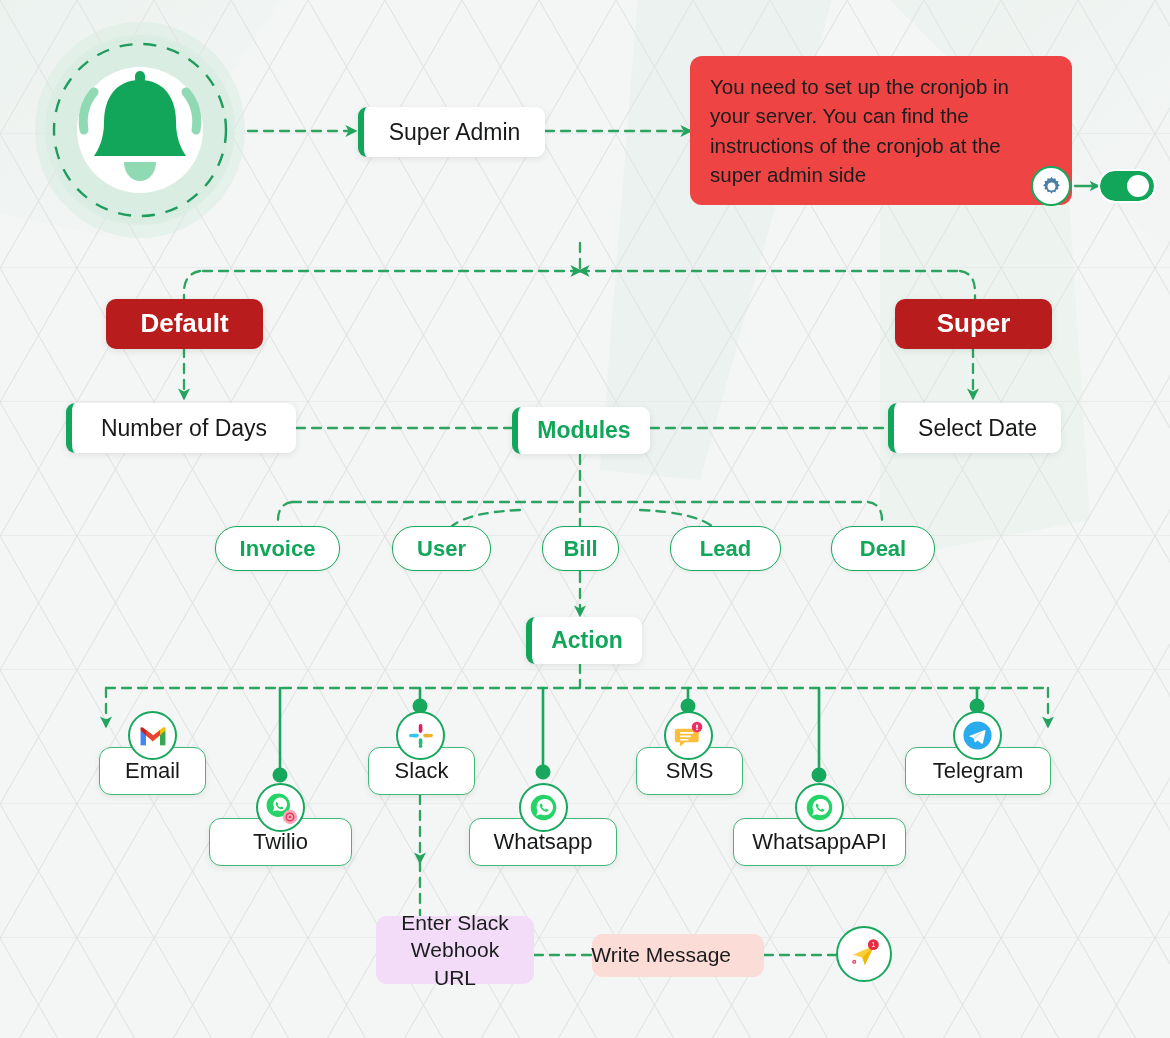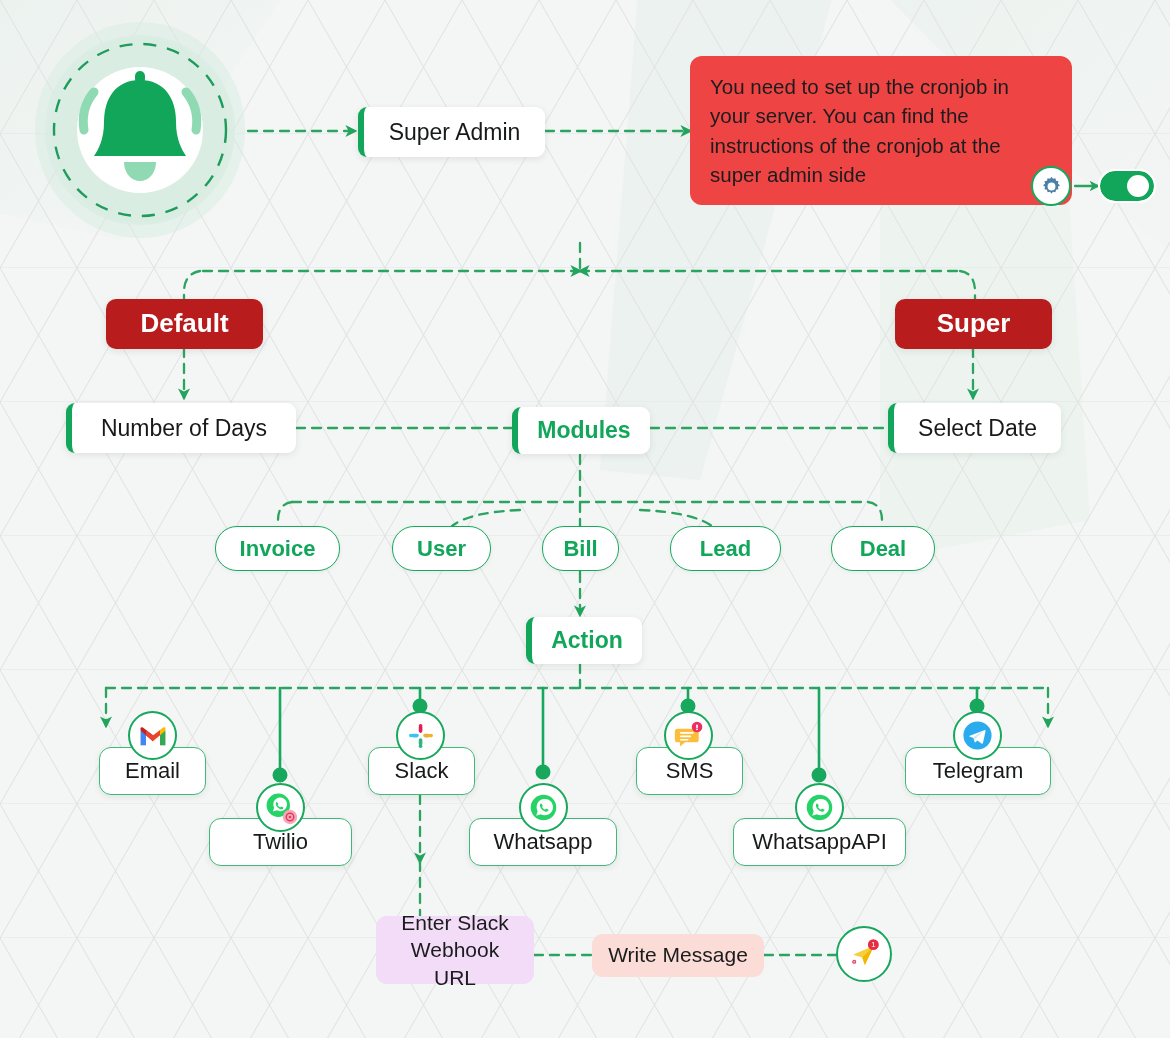--- a/index.html
+++ b/index.html
@@ -87,20 +87,21 @@
     padding: 16px 20px;
     display: block;
     white-space: normal;
   }
   .note-rose {
     background: #fbdcd6;
     border-radius: 11px;
     color: #1b1c1d;
     font-size: 21px;
     padding: 0 33px;
+    justify-content: flex-end;
   }
   .note-lilac {
     background: #f2dcf7;
     border-radius: 11px;
     color: #1b1c1d;
     font-size: 21px;
     text-align: center;
     line-height: 1.3;
     padding: 0 16px;
     white-space: normal;

